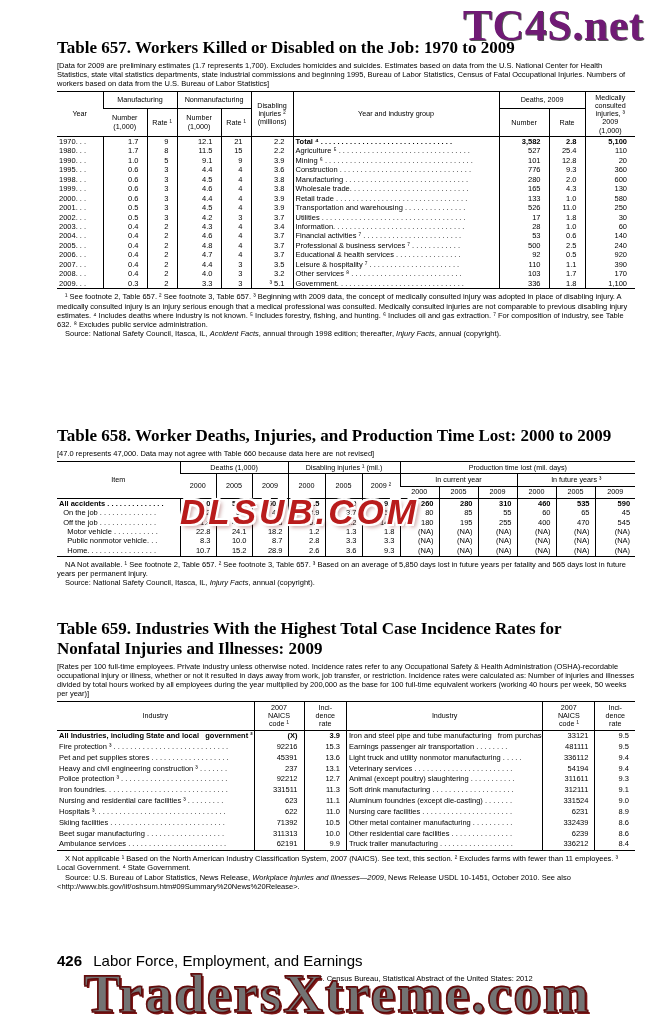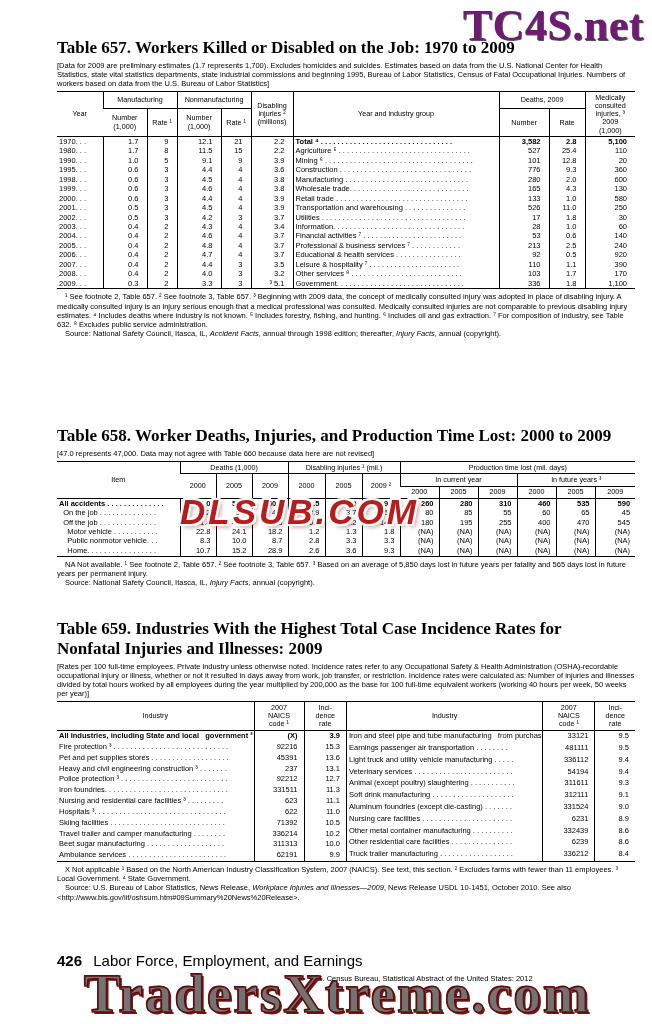--- a/index.html
+++ b/index.html
@@ -268,21 +268,21 @@
         </tr>
 
         <tr>
           <td class="lbl">2005. . .</td>
           <td class="num">0.4</td>
           <td class="num">2</td>
           <td class="num">4.8</td>
           <td class="num">4</td>
           <td class="num">3.7</td>
           <td class="lbl">Professional &amp; business services ⁷ . . . . . . . . . . . .</td>
-          <td class="num">213</td>
+          <td class="num">500</td>
           <td class="num">2.5</td>
           <td class="num">240</td>
         </tr>
 
         <tr>
           <td class="lbl">2006. . .</td>
           <td class="num">0.4</td>
           <td class="num">2</td>
           <td class="num">4.7</td>
           <td class="num">4</td>
@@ -558,25 +558,20 @@
             <td class="num">622</td>
             <td class="num">11.0</td>
           </tr>
 
           <tr>
             <td class="lbl">Skiing facilities . . . . . . . . . . . . . . . . . . . . . . . . . . . .</td>
             <td class="num">71392</td>
             <td class="num">10.5</td>
           </tr>
 
-          <tr>
-            <td class="lbl">Travel trailer and camper manufacturing . . . . . . . .</td>
-            <td class="num">336214</td>
-            <td class="num">10.2</td>
-          </tr>
 
           <tr>
             <td class="lbl">Beet sugar manufacturing . . . . . . . . . . . . . . . . . . .</td>
             <td class="num">311313</td>
             <td class="num">10.0</td>
           </tr>
 
           <tr>
             <td class="lbl">Ambulance services . . . . . . . . . . . . . . . . . . . . . . . .</td>
             <td class="num">62191</td>
@@ -609,21 +604,21 @@
           <td class="num">9.5</td>
         </tr>
 
           <tr>
             <td class="lbl">Earnings passenger air transportation . . . . . . . .</td>
             <td class="num">481111</td>
             <td class="num">9.5</td>
           </tr>
 
           <tr>
-            <td class="lbl">Light truck and utility vehicle manufacturing . . . . .</td>
+            <td class="lbl">Light truck and utility nonmotor manufacturing . . . . .</td>
             <td class="num">336112</td>
             <td class="num">9.4</td>
           </tr>
 
           <tr>
             <td class="lbl">Veterinary services . . . . . . . . . . . . . . . . . . . . . . . .</td>
             <td class="num">54194</td>
             <td class="num">9.4</td>
           </tr>
 

